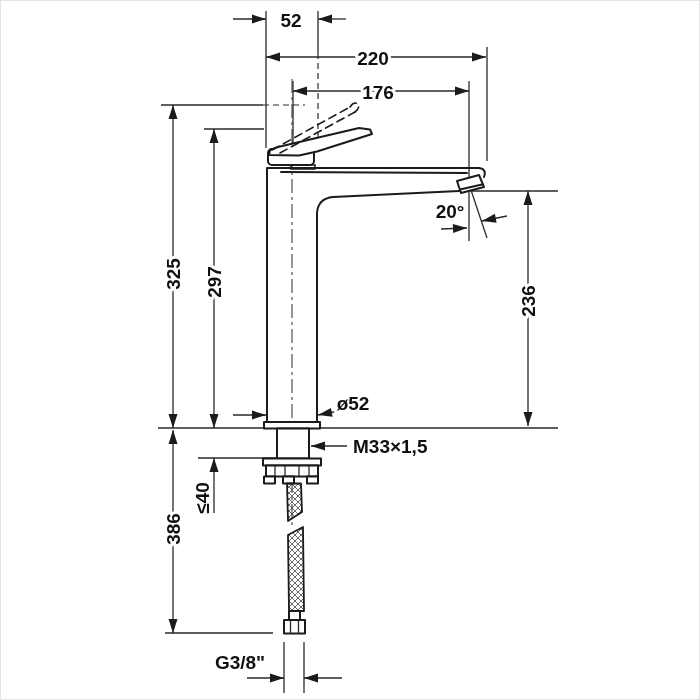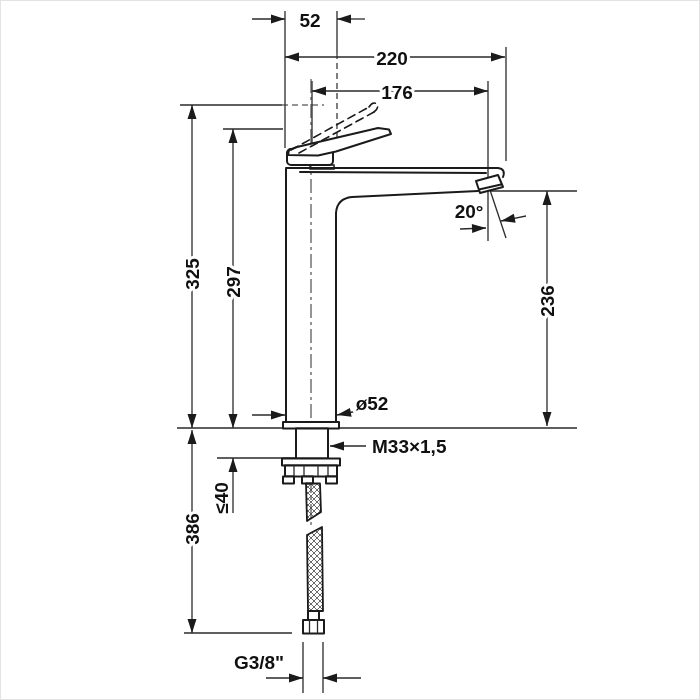--- a/index.html
+++ b/index.html
@@ -3,21 +3,20 @@
 <meta charset="utf-8">
 <style>
   html,body{margin:0;padding:0;background:#fff;}
   .stage{
     width:700px;height:700px;
     background:#ffffff;
     box-sizing:border-box;
     border:1px solid #e3e3e3;
     position:relative;
     font-family:"Liberation Sans", sans-serif;
-    padding-left:19px;
   }
   svg{display:block;}
   .obj{stroke:#1b1b1b;stroke-width:2;fill:none;stroke-linejoin:round;stroke-linecap:round;}
   .objfill{stroke:#1b1b1b;stroke-width:2;fill:#ffffff;stroke-linejoin:round;}
   .thin{stroke:#2a2a2a;stroke-width:1.3;fill:none;stroke-linecap:butt;}
   .thin15{stroke:#1b1b1b;stroke-width:1.5;fill:none;}
   .dash{stroke:#2a2a2a;stroke-width:1.2;fill:none;stroke-dasharray:6 4;}
   .lever-dash{stroke:#1b1b1b;stroke-width:1.6;fill:none;stroke-dasharray:8 5;stroke-linecap:round;}
   .cline{stroke:#2a2a2a;stroke-width:1;fill:none;stroke-dasharray:14 4 3 4;}
   .braid-outline{stroke:#1b1b1b;stroke-width:1.8;stroke-linejoin:round;}

